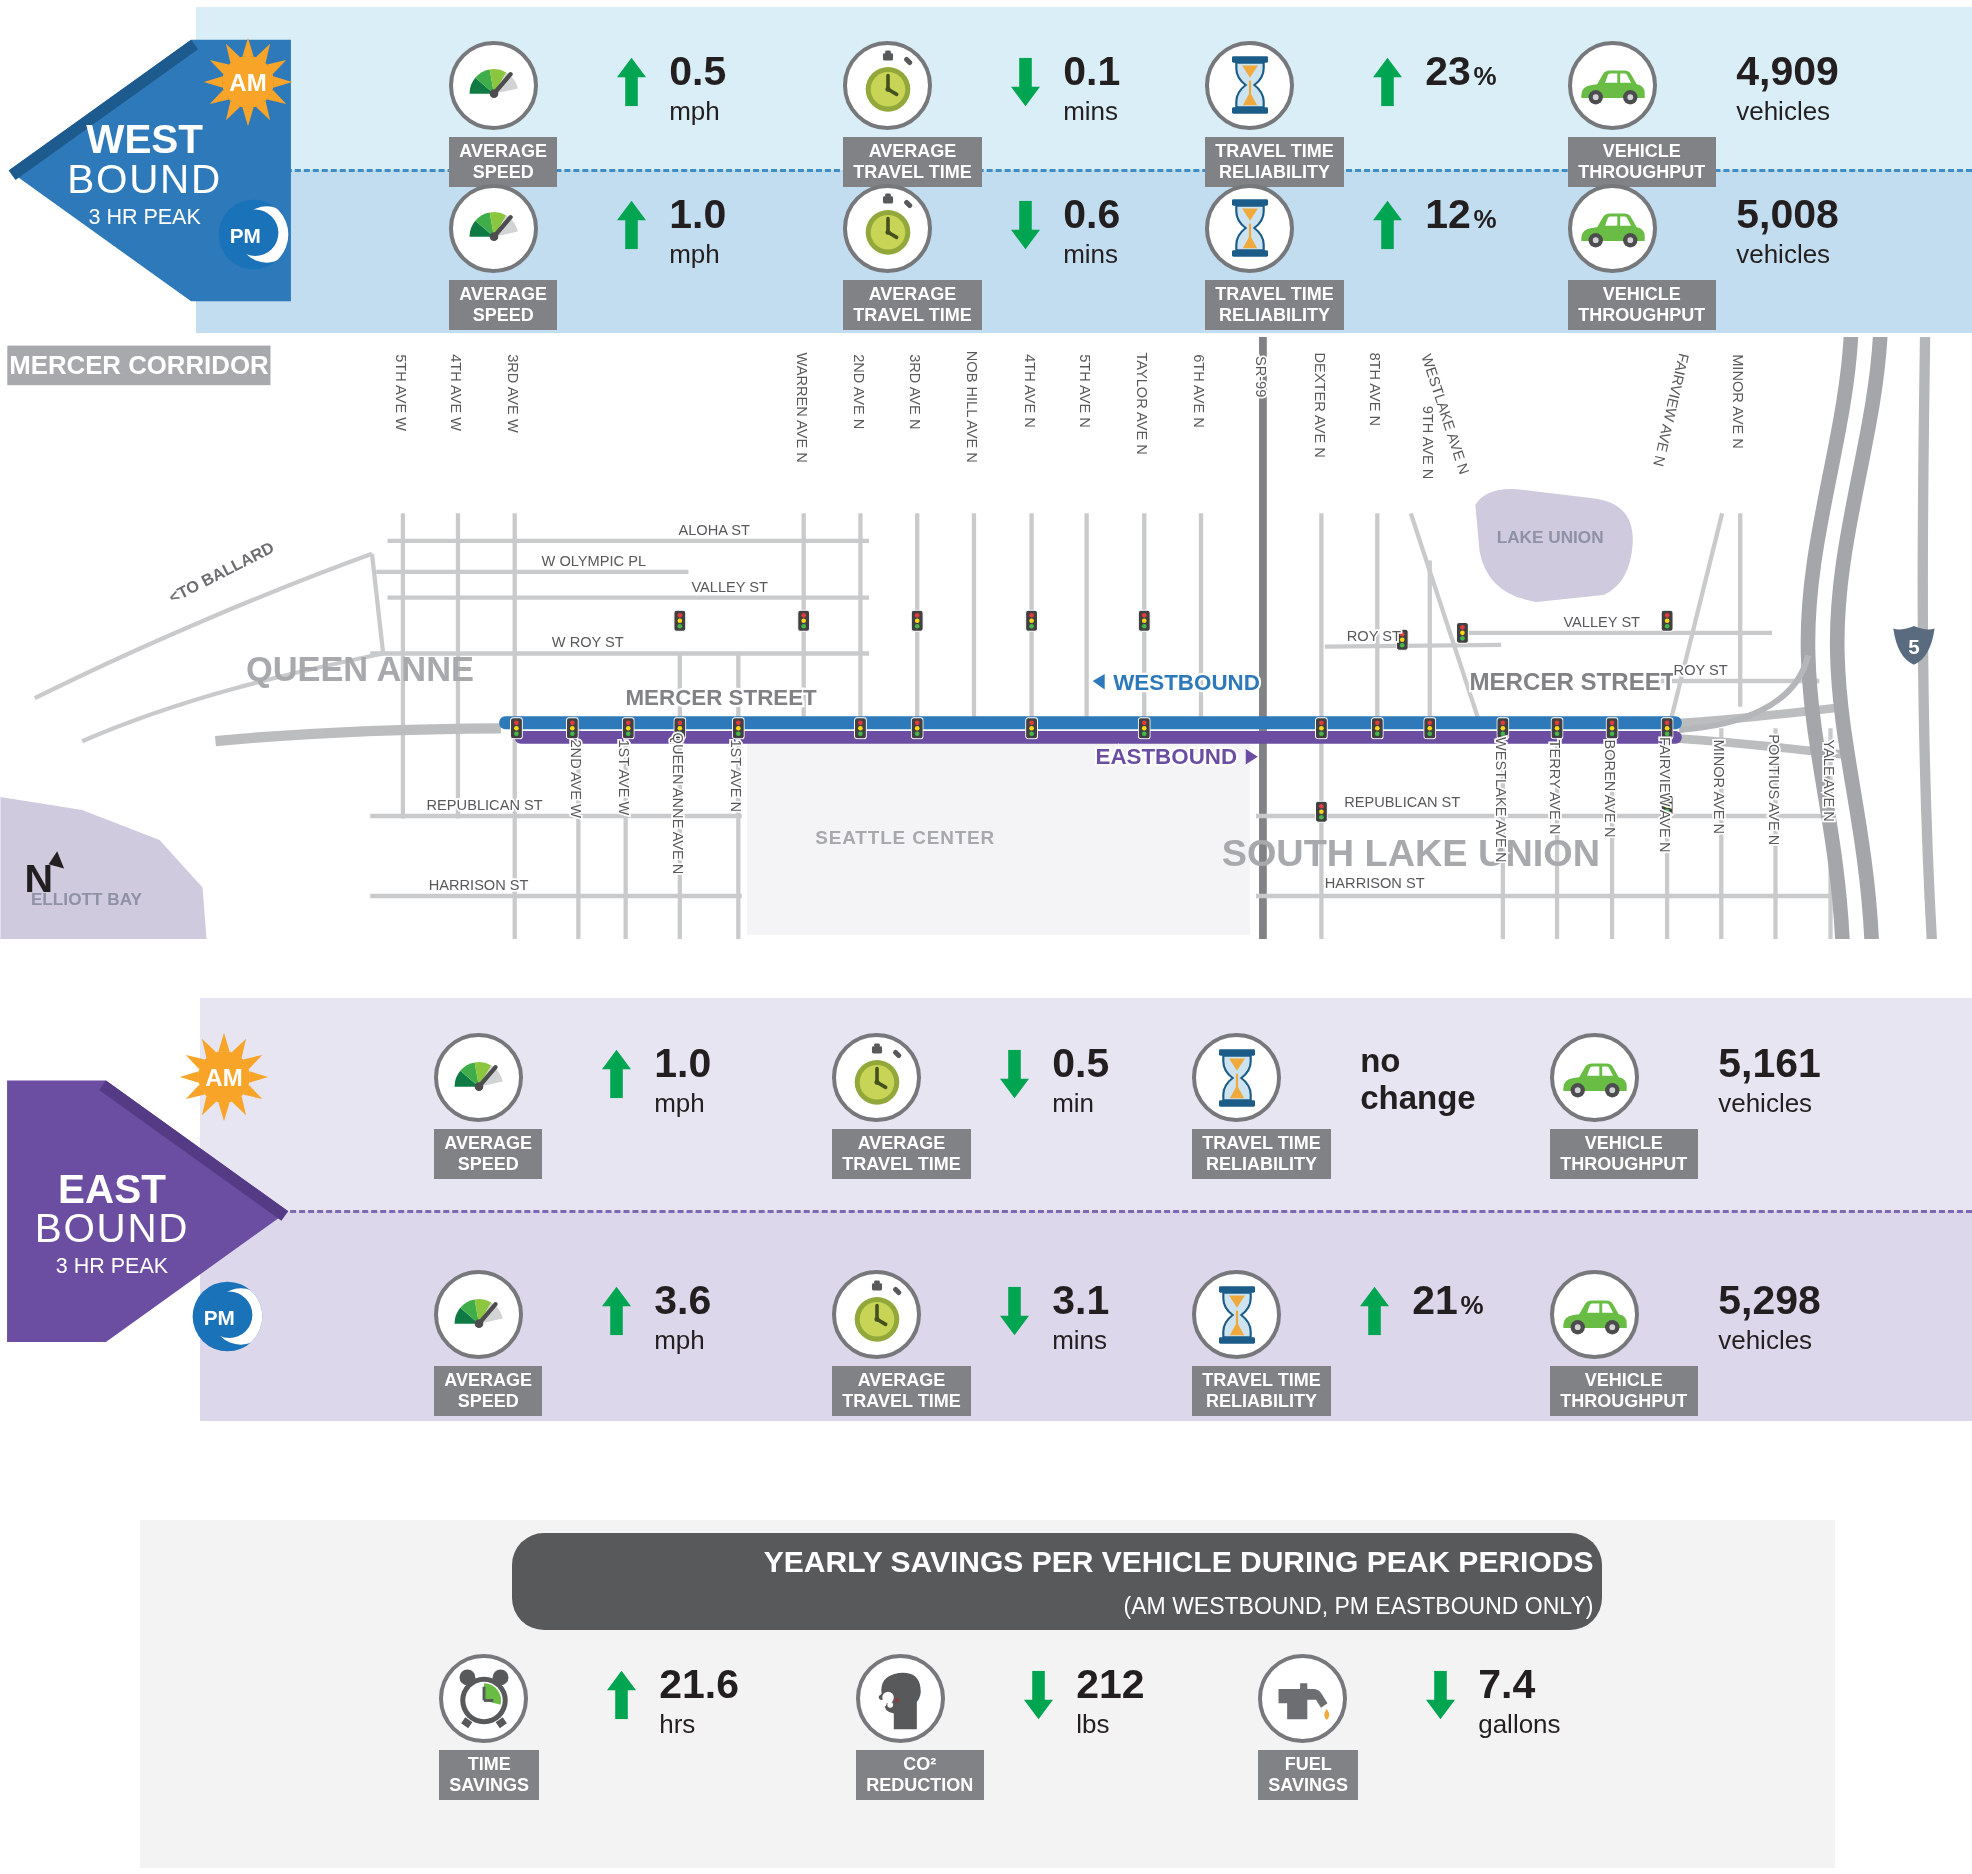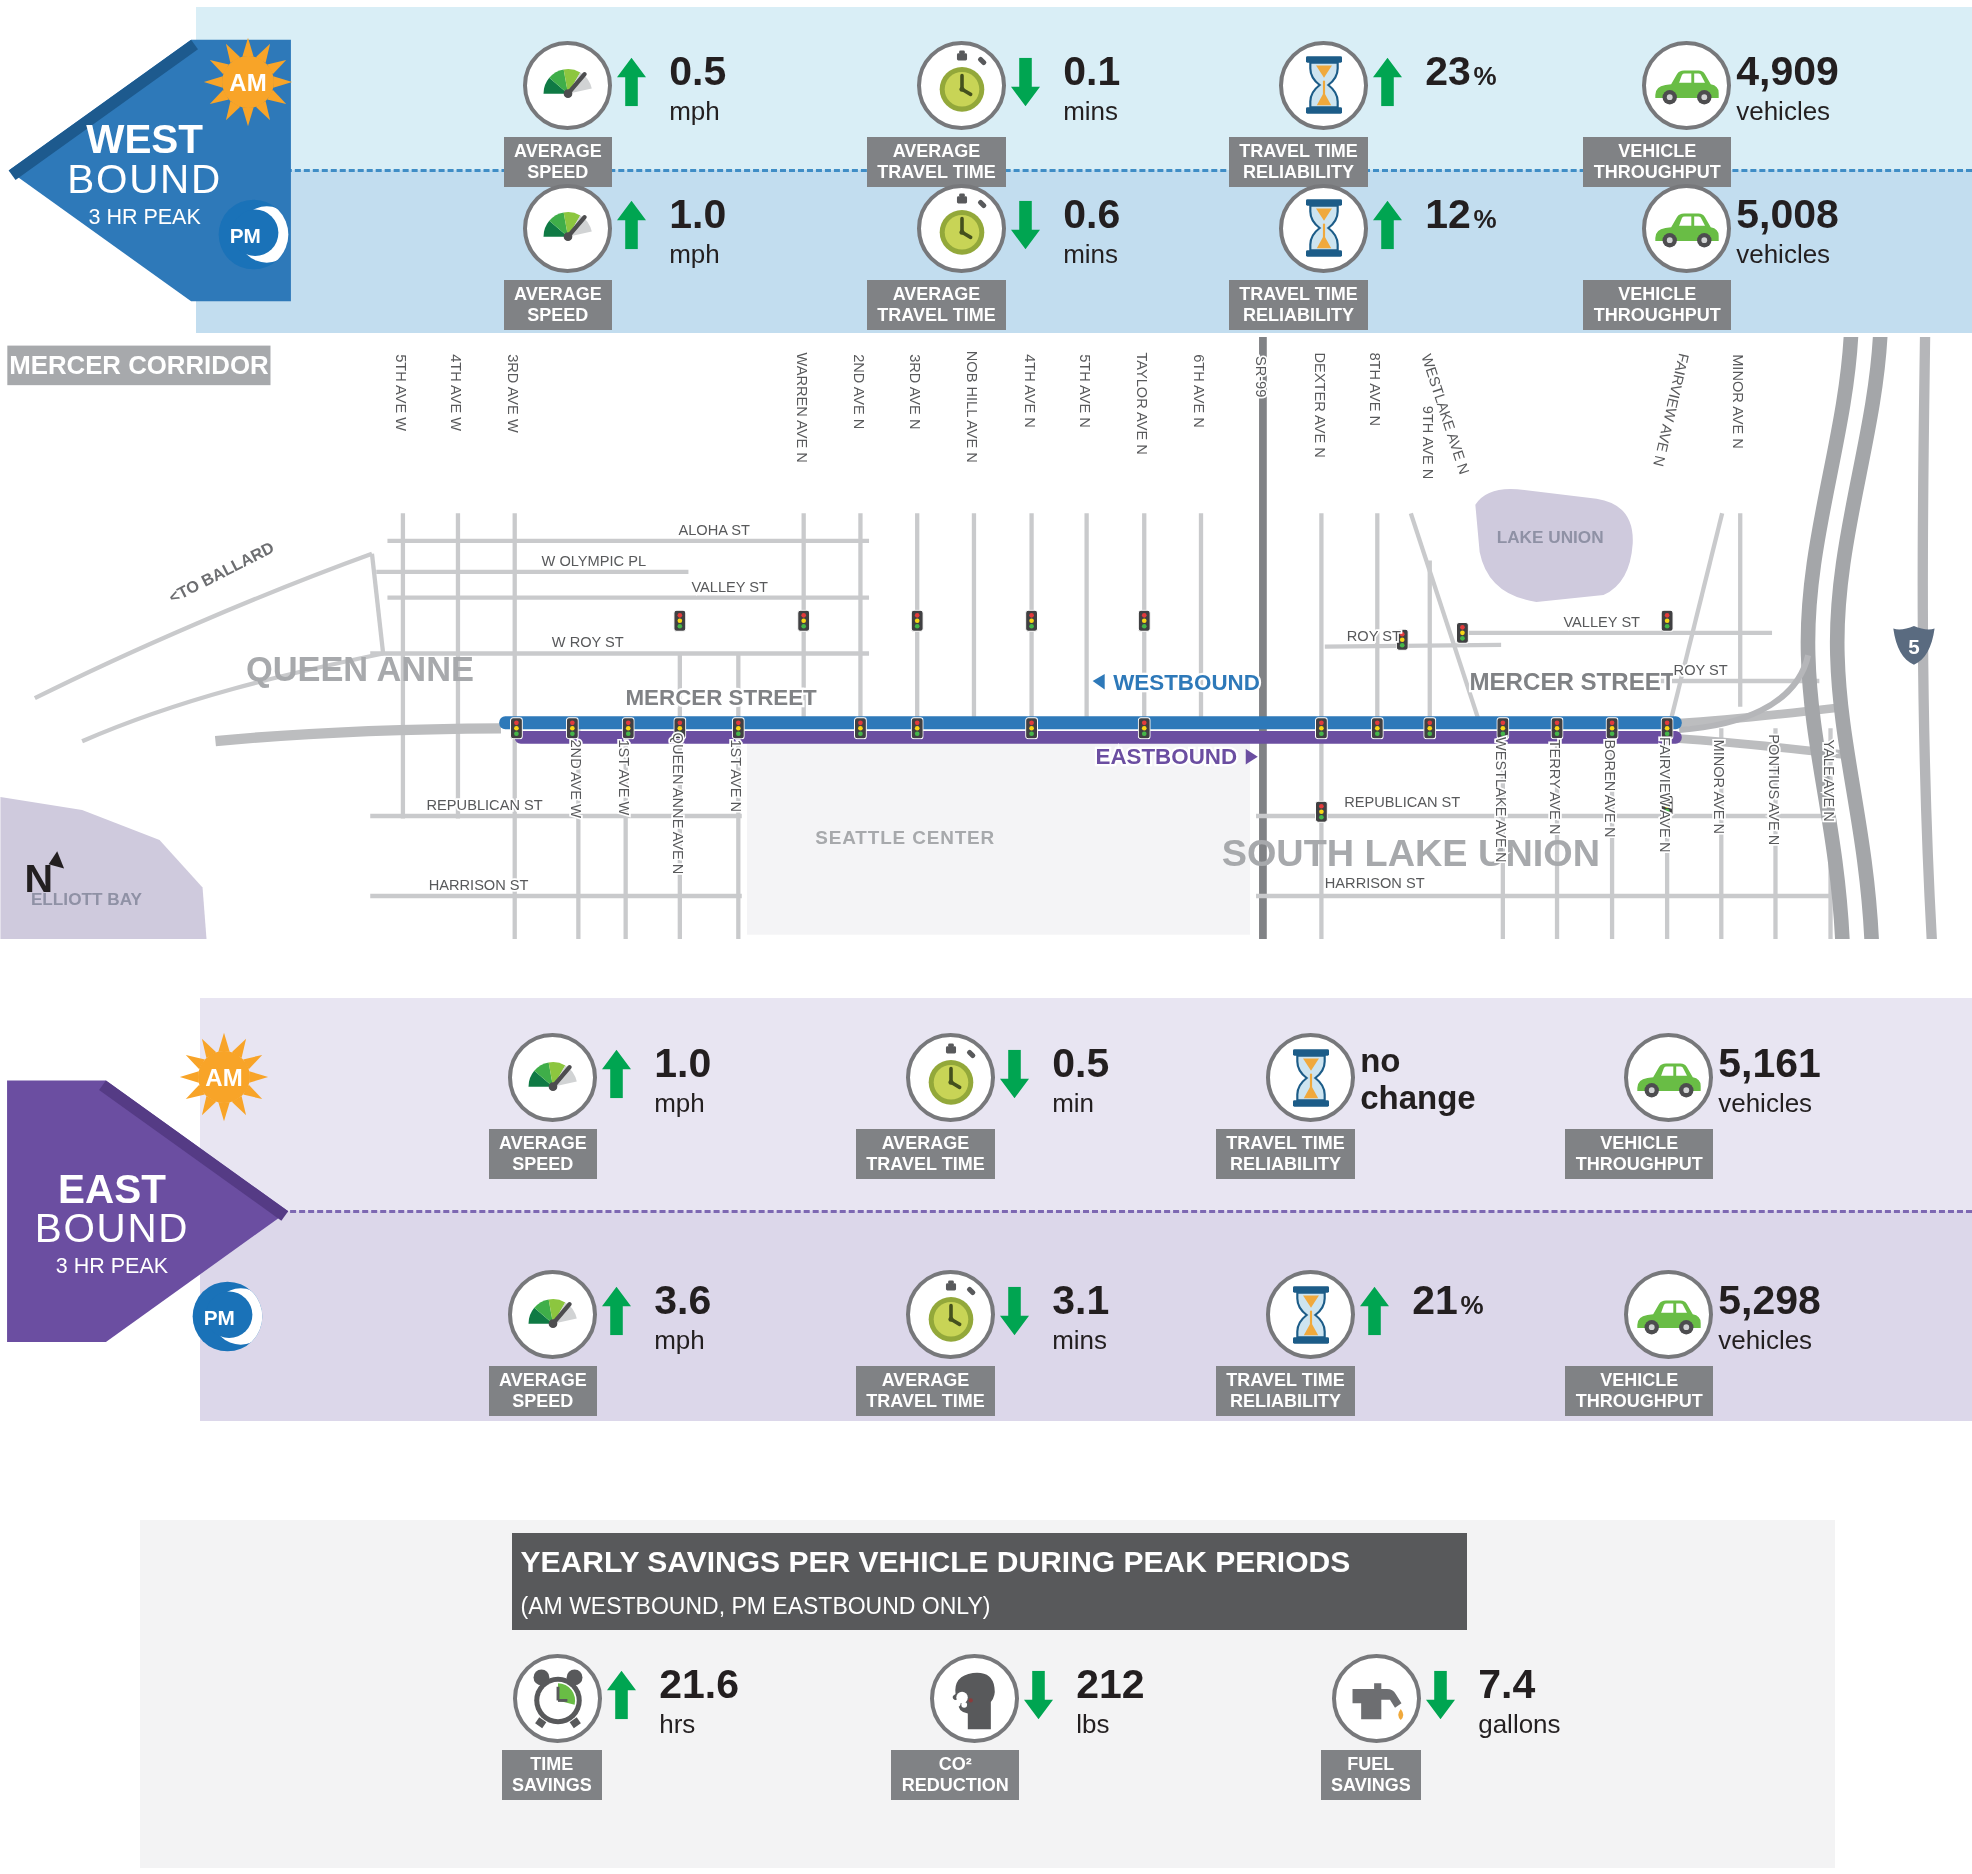--- a/index.html
+++ b/index.html
@@ -32,21 +32,21 @@
   .metric { position:absolute; display:flex; }
   #wb .row-am .metric { top:34px; }
   #wb .row-pm .metric { top:177px; }
   #eb .row-am .metric { top:35px; }
   #eb .row-pm .metric { top:272px; }
   #wb .metric.m0 { left:449px; } #wb .metric.m1 { left:843px; } #wb .metric.m2 { left:1205px; } #wb .metric.m3 { left:1568px; }
   #eb .metric.m0 { left:434px; } #eb .metric.m1 { left:832px; } #eb .metric.m2 { left:1192px; } #eb .metric.m3 { left:1550px; }
   #savings .metric { top:134px; }
   #savings .metric.m0 { left:439px; } #savings .metric.m1 { left:856px; } #savings .metric.m2 { left:1258px; }
 
-  .icon-col { width:163px; display:flex; flex-direction:column; align-items:flex-end; flex:none; }
+  .icon-col { width:163px; display:flex; flex-direction:column; align-items:flex-start; flex:none; }
   .icon-circle { width:89px; height:89px; border-radius:50%; background:#fff; border:4.3px solid #77787b;
     display:flex; align-items:center; justify-content:center; flex:none; }
   .icon-circle svg { width:72px; height:72px; }
   .metric-label { margin-top:6.9px; background:#808285; color:#fff; font-weight:bold; font-size:18px;
     line-height:1.14; padding:4.3px 10.3px 5.2px; text-align:center; white-space:pre-line; }
   .value-col { display:flex; margin-top:10.3px; margin-left:5.2px; gap:23px; align-items:flex-start; }
   .value-arrow { width:29px; height:62px; flex:none; }
   .value-big { font-size:41px; font-weight:bold; line-height:1; white-space:nowrap; }
   .value-big .pct { font-size:26px; margin-left:2.6px; }
   .value-unit { font-size:26px; margin-top:6px; line-height:1; white-space:nowrap; }
@@ -56,22 +56,22 @@
   .badge { position:absolute; }
   #wb .badge-am { left:200px; top:27.5px; width:96px; height:96px; }
   #wb .badge-pm { left:212px; top:186px; width:83px; height:83px; }
   #eb .badge-am { left:176px; top:31px; width:96px; height:96px; }
   #eb .badge-pm { left:186px; top:277px; width:83px; height:83px; }
   .badge svg { width:100%; height:100%; }
   .badge-label { font-size:25px; font-weight:bold; fill:#ffffff; }
 
   
   .savings-bg { position:absolute; left:140px; top:0; width:1695px; height:348px; background:#f3f3f4; }
-  .savings-header { position:absolute; left:512px; top:13px; width:955px; background:#58595b; color:#fff;
-    text-align:left; padding:12px 8.6px 10.3px; }
+  .savings-header { position:absolute; left:512px; top:13px; width:1090px; background:#58595b; color:#fff;
+    text-align:right; padding:12px 8.6px 10.3px;border-radius:32px; }
   .savings-title { font-size:30px; font-weight:bold; line-height:1.15; }
   .savings-sub { font-size:23px; margin-top:13px; }
 
   
   #map svg.map-root { position:absolute; inset:0; }
   .road { stroke:#c9cacc; stroke-width:5; fill:none; }
   .road.hwy { stroke:#808285; stroke-width:9; }
   text.vstreet, text.hstreet { font-size:17px; fill:#58595b; paint-order:stroke; stroke:#ffffff; stroke-width:4px; }
   .map-title-text { font-size:30px; font-weight:bold; fill:#ffffff; }
   .area-sm { font-size:20px; font-weight:bold; fill:#8f91a5; }

